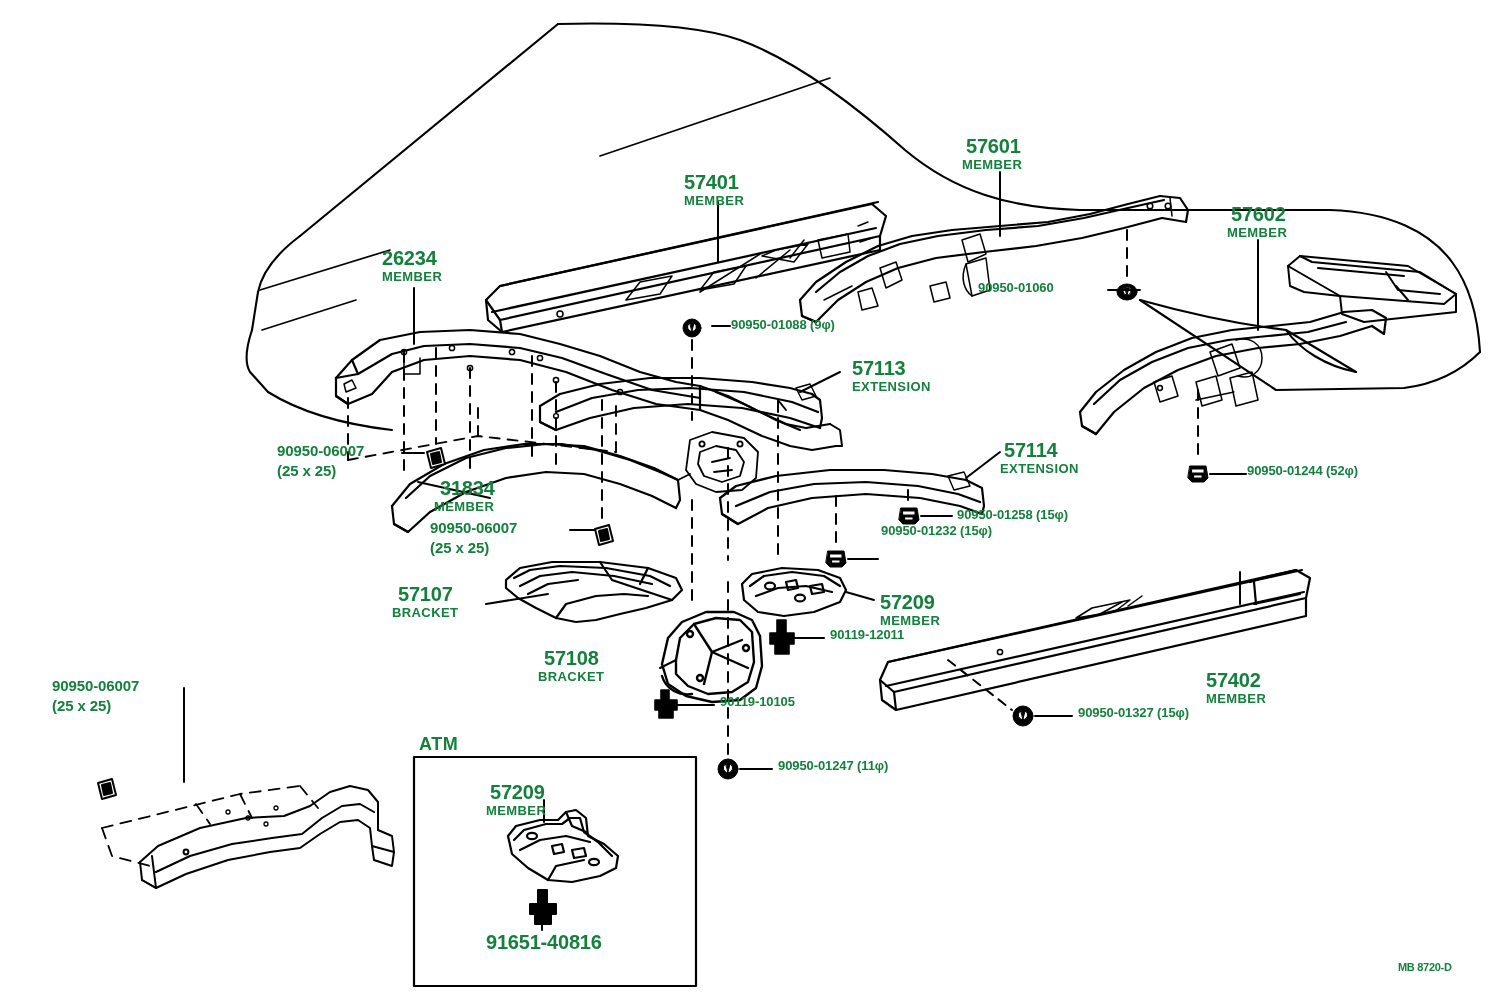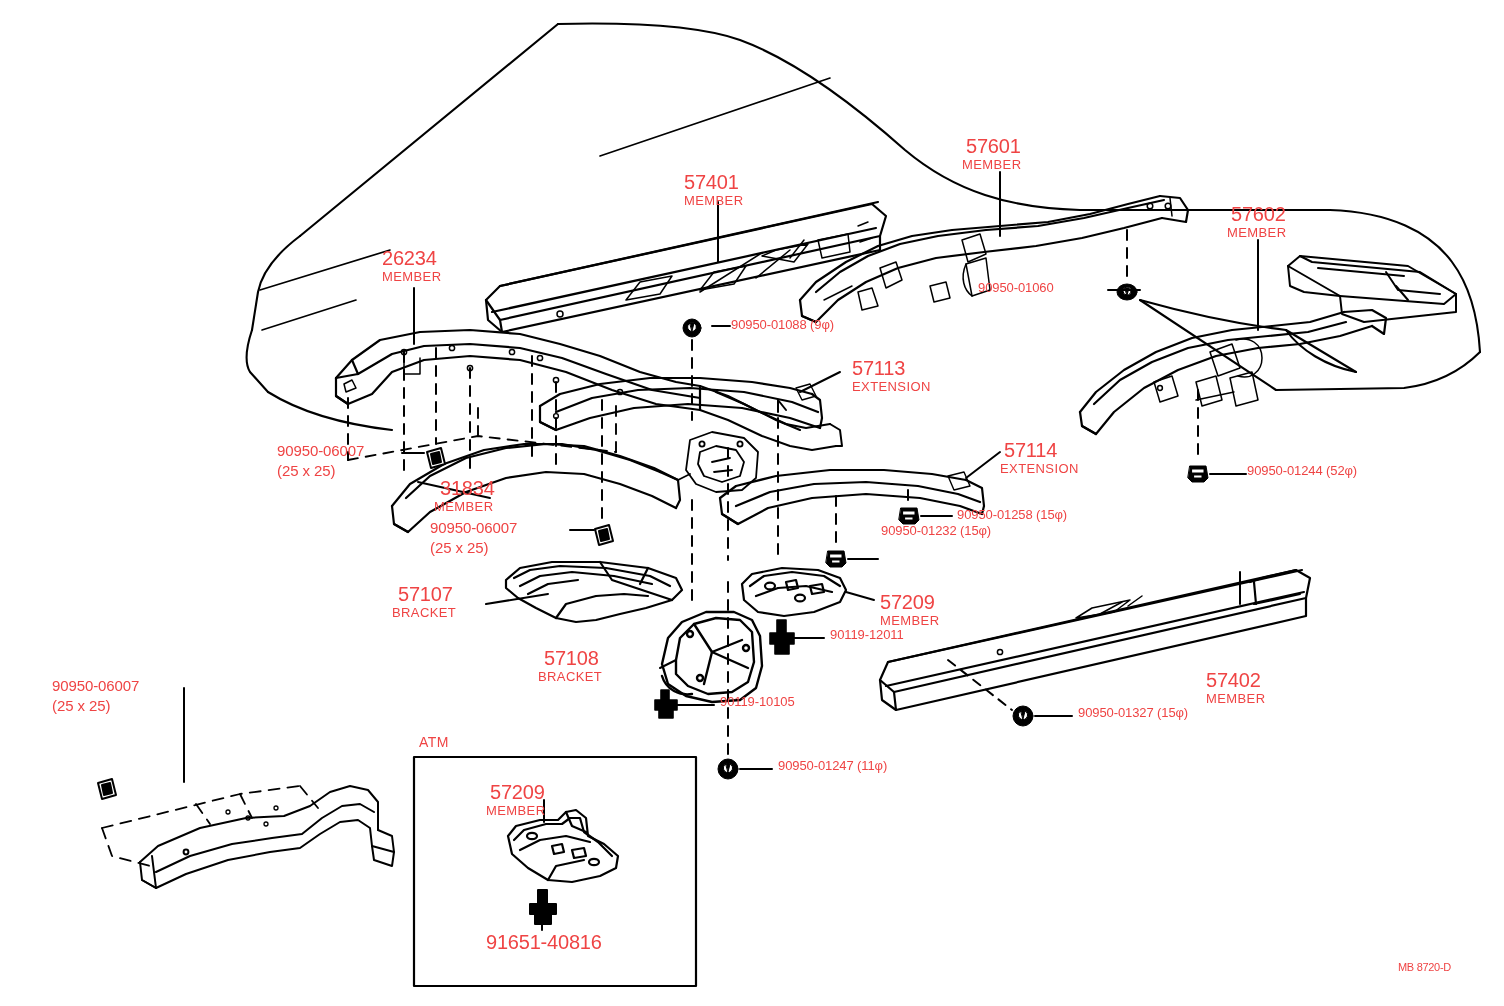--- a/index.html
+++ b/index.html
@@ -6,31 +6,31 @@
   body{
     width:1504px;height:1006px;position:relative;overflow:hidden;
     font-family:"Liberation Sans", sans-serif;
     color:#000;
   }
   #sheet{position:absolute;inset:0;}
   svg.layer{position:absolute;left:0;top:0;width:1504px;height:1006px;}
   .lbl{
     position:absolute;
     font-family:"Liberation Sans", sans-serif;
-    font-weight:normal;
-    color:#ef4444;
+    font-weight:bold;
+    color:#15803d;
     white-space:pre;
     line-height:1.02;
     letter-spacing:-0.2px;
   }
   .pn{font-size:20px;}
   .sub{font-size:13px;letter-spacing:0.4px;}
   .hw{font-size:13px;letter-spacing:-0.1px;}
   .hw2{font-size:15px;letter-spacing:-0.1px;}
-  .atm{font-size:14px;letter-spacing:0.5px;}
+  .atm{font-size:18px;letter-spacing:0.5px;}
   .wm{font-size:11px;letter-spacing:-0.3px;}
   .ctr{text-align:center;}
 </style>
 </head>
 <body>
 
 <div id="sheet">
 
   <svg class="layer" viewBox="0 0 1504 1006">
     <g fill="none" stroke="#000" stroke-linecap="round" stroke-linejoin="round">

